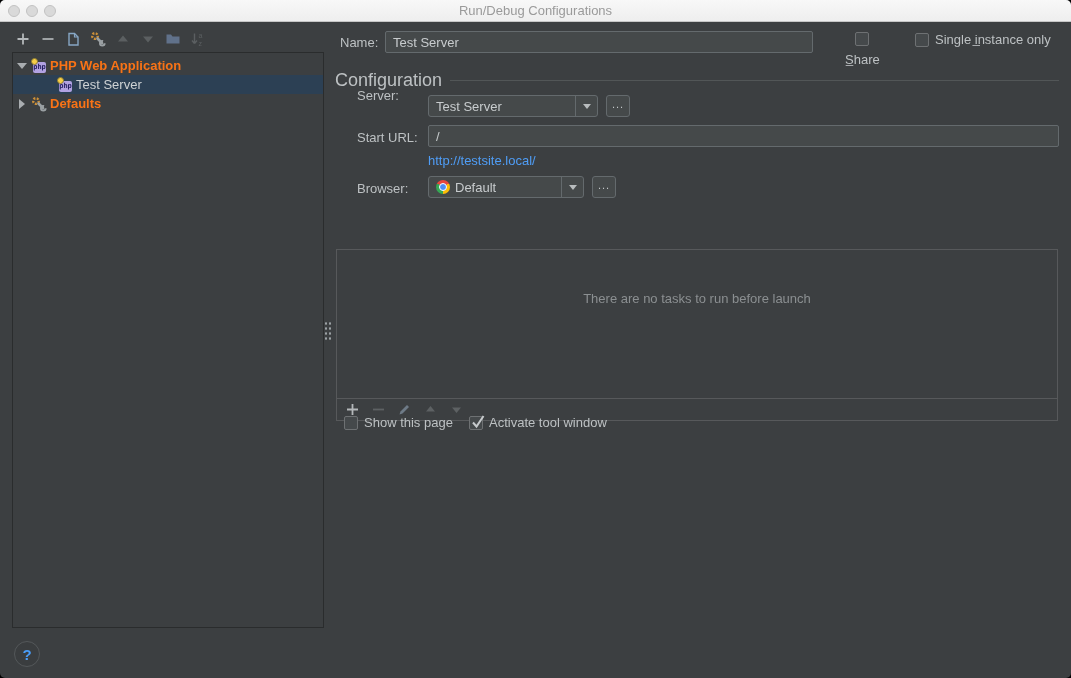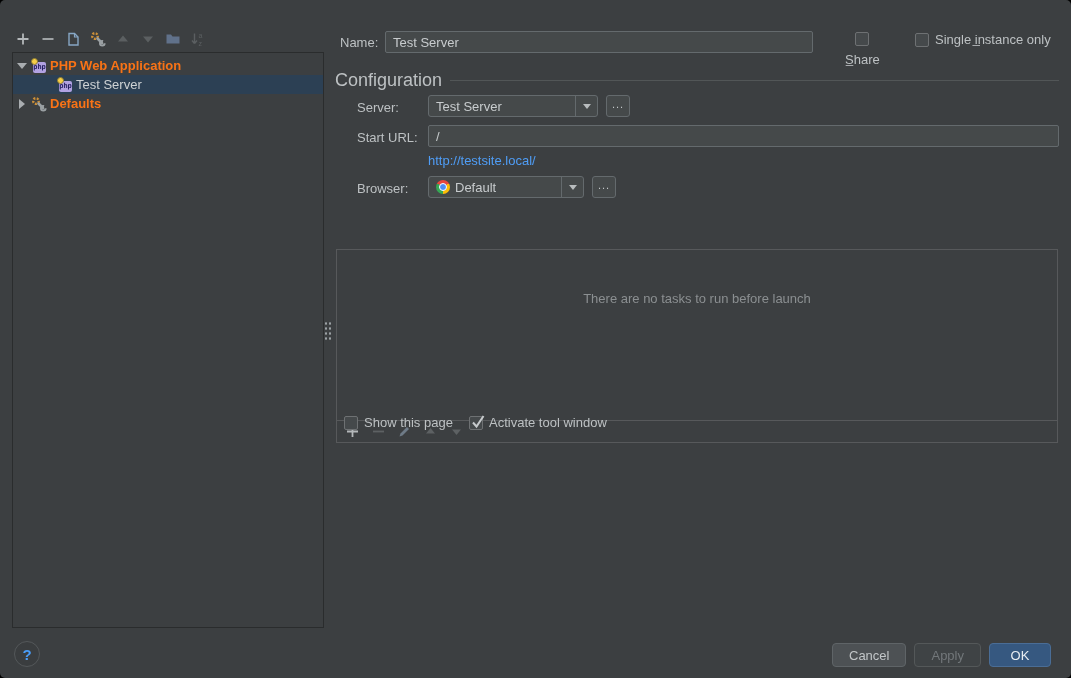--- a/index.html
+++ b/index.html
@@ -69,21 +69,21 @@
   .cb-group{position:absolute;display:flex;align-items:center;gap:6px;font-size:13px;color:#bdc1c3;}
 
   .link{position:absolute;font-size:13px;color:#4f9df6;cursor:pointer;}
 
   .chrome-icon{width:14px;height:14px;border-radius:50%;position:relative;flex:none;
     background:conic-gradient(from -60deg,#e8453c 0 120deg,#fcbd06 0 240deg,#35a854 0 360deg);}
   .chrome-icon::after{content:"";position:absolute;inset:3px;background:#4e8df5;
     border:1.5px solid #fff;border-radius:50%;}
 
   
-  .tasks-box{position:absolute;left:336px;top:249px;width:722px;height:194px;
+  .tasks-box{position:absolute;left:336px;top:249px;width:722px;height:172px;
              border:1px solid #57595b;}
   .empty-text{margin-top:41px;text-align:center;font-size:13px;color:#8b8f91;}
   .tasks-toolbar{position:absolute;left:0;right:0;bottom:0;height:22px;border-top:1px solid #57595b;
                  display:flex;align-items:center;padding-left:8px;gap:12px;}
   .tk-btn{width:14px;height:14px;display:flex;align-items:center;justify-content:center;}
 
   
   .help-btn{position:absolute;left:14px;top:641px;width:26px;height:26px;border-radius:50%;
             background:#3a3d3f;border:1px solid #54585a;color:#4a9df8;font-weight:bold;
             font-size:15px;display:flex;align-items:center;justify-content:center;}
@@ -92,20 +92,28 @@
        justify-content:center;padding:0 16px;min-width:62px;}
   .btn.cancel{background:#4d5154;border:1px solid #5f6467;color:#c2c6c8;}
   .btn.apply{background:#3f4345;border:1px solid #545859;color:#72777a;}
   .btn.ok{background:#365880;border:1px solid #4a6d96;color:#e8edf2;}
 </style>
 </head>
 <body>
 
 <div class="window">
 
+  <div class="titlebar">
+    <div class="traffic">
+      <span class="tl"></span>
+      <span class="tl"></span>
+      <span class="tl"></span>
+    </div>
+    <div class="title">Run/Debug Configurations</div>
+  </div>
 
   <div class="left-toolbar">
     <span class="tb-btn">
       <svg width="14" height="14" viewBox="0 0 14 14">
           <path d="M7 1.5 v11 M1.5 7 h11" stroke="#b4b8ba" stroke-width="1.8" fill="none"></path>
         </svg>
     </span>
     <span class="tb-btn">
       <svg width="14" height="14" viewBox="0 0 14 14">
           <path d="M1.5 7 h11" stroke="#9fa3a5" stroke-width="1.8" fill="none"></path>
@@ -194,21 +202,21 @@
       
     </span>
     <span>Single i̲nstance only</span>
   </div>
 
   <div class="hdr" style="left:335px;top:70px;width:724px;">
     <span>Configuration</span>
     <span class="sep-line"></span>
   </div>
 
-  <div class="lbl" style="left:357px;top:100px;">Server:</div>
+  <div class="lbl" style="left:357px;top:88px;">Server:</div>
   <div class="combo" style="left:428px;top:95px;width:170px;height:22px;">
     <span class="combo-text">Test Server</span>
     <span class="combo-arrow">
         <span class="tri-down"></span>
       </span>
   </div>
   <div class="dots-btn" style="left:606px;top:95px;">...</div>
 
   <div class="lbl" style="left:357px;top:130px;">Start URL:</div>
   <div class="field" style="left:428px;top:125px;width:631px;height:22px;">/</div>
@@ -270,19 +278,14 @@
       <svg width="16" height="16" viewBox="0 0 16 16">
           <path d="M3 8.5 l3.5 4 L13.5 2" fill="none" stroke="#c6cacc" stroke-width="2"></path>
         </svg>
     </span>
     <span>Activate tool window</span>
   </div>
 
   <div class="help-btn">
     <span>?</span>
   </div>
-  <div class="buttons-row">
-    <div class="btn cancel">Cancel</div>
-    <div class="btn apply">Apply</div>
-    <div class="btn ok">OK</div>
-  </div>
 
 </div>
 
 </body></html>

